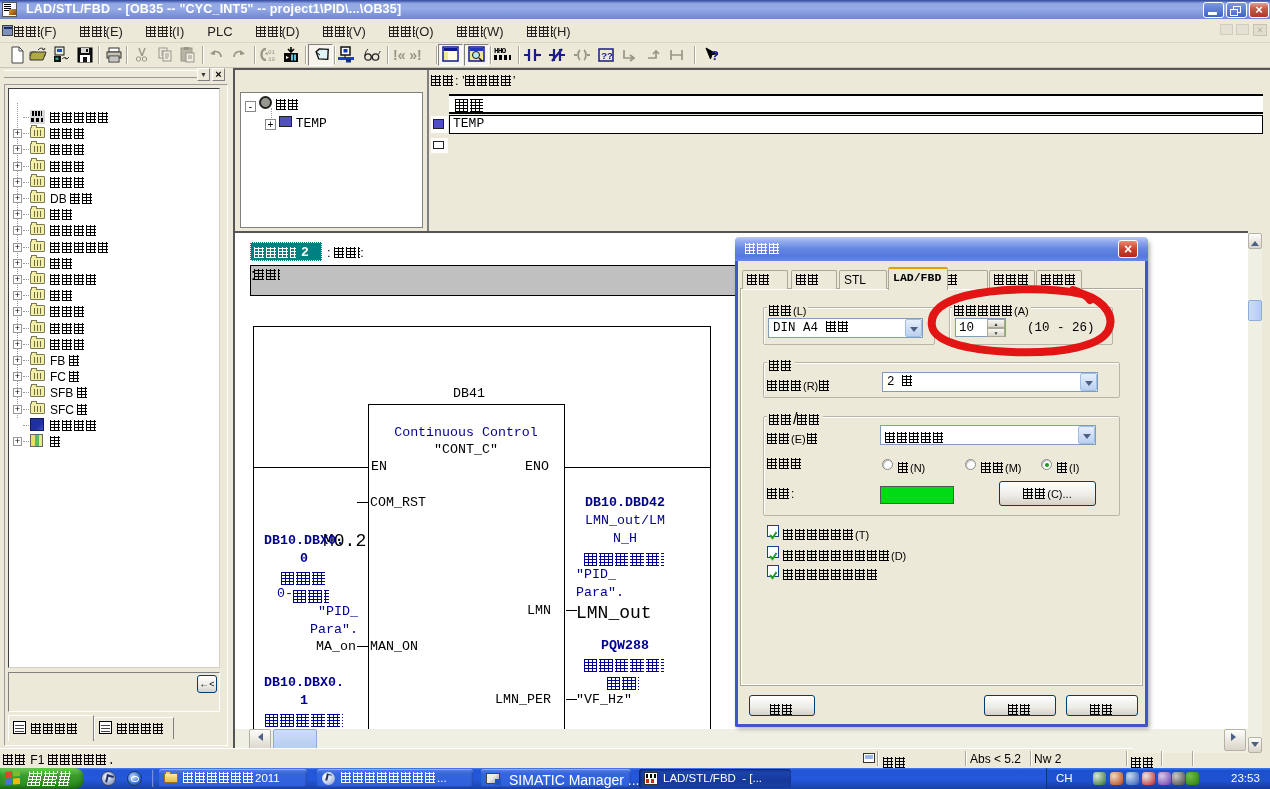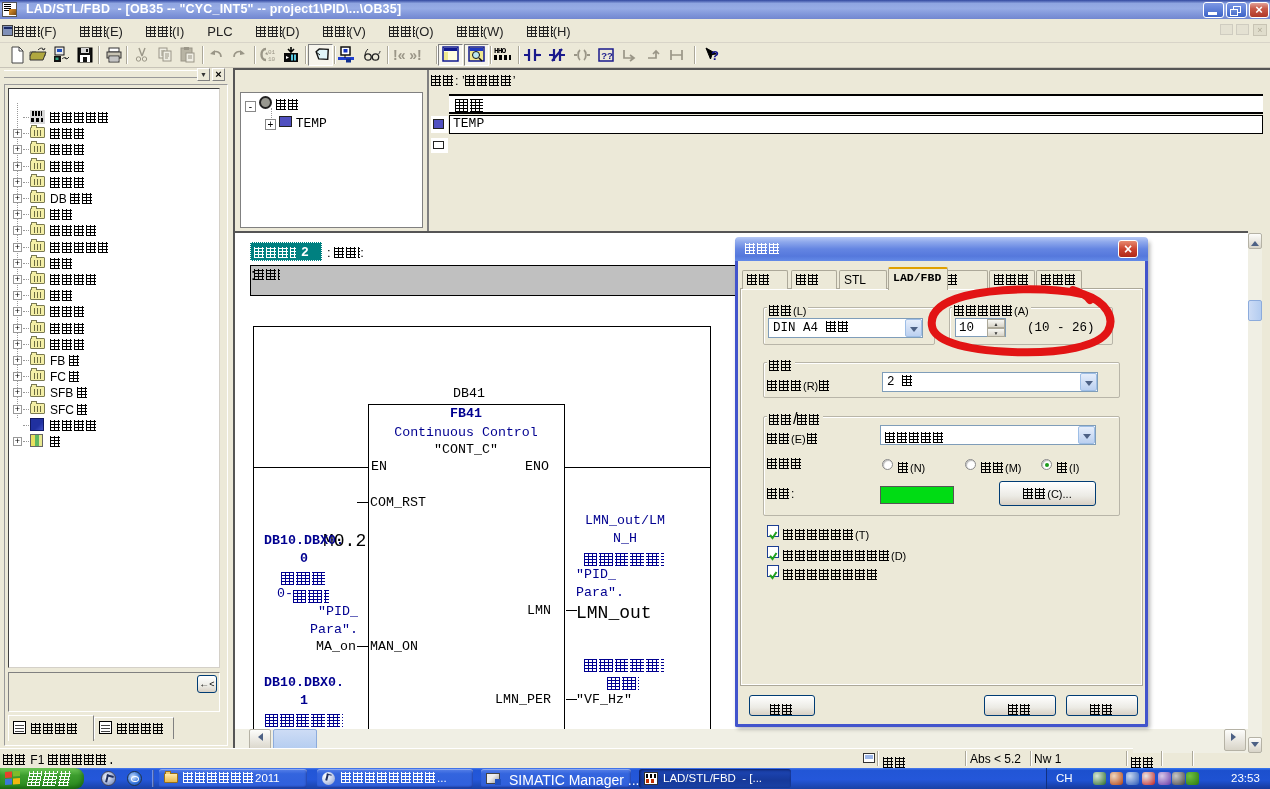--- a/index.html
+++ b/index.html
@@ -400,49 +400,50 @@
     <span class="abs c" style="left:3px;top:3px;width:26px;color:#000"></span>:
   </div>
 
   <div class="abs" style="left:18px;top:93px;width:458px;height:420px;border:1px solid #000"></div>
 
   <div class="abs" style="left:133px;top:171px;width:197px;height:340px;border:1px solid #000;background:#fff"></div>
 
   <div class="abs" style="left:18px;top:234px;width:115px;height:1px;background:#000"></div>
   <div class="abs" style="left:330px;top:234px;width:146px;height:1px;background:#000"></div>
   <div class="abs " style="left:218px;top:153px;font-family:'Liberation Mono',monospace;font-size:13.3px;white-space:pre;">DB41</div>
-<div class="abs navy bold" style="left:81px;top:173px;width:300px;text-align:center;font-family:'Liberation Mono',monospace;font-size:13.3px;white-space:pre;">FB41</div>
 <div class="abs " style="left:81px;top:209px;width:300px;text-align:center;font-family:'Liberation Mono',monospace;font-size:13.3px;white-space:pre;">″CONT_C″</div>
 <div class="abs navy" style="left:81px;top:192px;width:300px;text-align:center;font-family:'Liberation Mono',monospace;font-size:13.3px;white-space:pre;">Continuous Control</div>
 <div class="abs " style="left:136px;top:226px;font-family:'Liberation Mono',monospace;font-size:13.3px;white-space:pre;">EN</div>
 <div class="abs " style="left:290px;top:226px;font-family:'Liberation Mono',monospace;font-size:13.3px;white-space:pre;">ENO</div>
 <div class="abs " style="left:88px;top:262px;font-family:'Liberation Mono',monospace;font-size:18px;white-space:pre;margin-top:36px;">M0.2</div>
 <div class="abs" style="left:122px;top:269px;width:11px;height:1px;background:#000"></div>
 <div class="abs " style="left:135px;top:262px;font-family:'Liberation Mono',monospace;font-size:13.3px;white-space:pre;">COM_RST</div>
 <div class="abs navy bold" style="left:-81px;top:300px;width:300px;text-align:center;font-family:'Liberation Mono',monospace;font-size:13.3px;white-space:pre;">DB10.DBX0.</div>
 <div class="abs navy bold" style="left:-81px;top:318px;width:300px;text-align:center;font-family:'Liberation Mono',monospace;font-size:13.3px;white-space:pre;">0</div>
 <div class="abs" style="left:-81px;top:337px;width:300px;text-align:center;color:#000090"><span class="c2" style="width:46px;height:13px"></span></div>
 <div class="abs navy" style="left:42px;top:353px;font-family:'Liberation Mono',monospace;font-size:13.3px;white-space:pre;">0-</div>
 <div class="abs" style="left:58px;top:355px;width:36px;height:13px;color:#000090"><span class="c2" style="width:36px;height:13px"></span></div>
 <div class="abs navy" style="left:-47px;top:371px;width:300px;text-align:center;font-family:'Liberation Mono',monospace;font-size:13.3px;white-space:pre;">″PID_</div>
 <div class="abs navy" style="left:-51px;top:389px;width:300px;text-align:center;font-family:'Liberation Mono',monospace;font-size:13.3px;white-space:pre;">Para″.</div>
 <div class="abs " style="left:81px;top:406px;font-family:'Liberation Mono',monospace;font-size:13.3px;white-space:pre;">MA_on</div>
 <div class="abs" style="left:122px;top:413px;width:11px;height:1px;background:#000"></div>
 <div class="abs " style="left:135px;top:406px;font-family:'Liberation Mono',monospace;font-size:13.3px;white-space:pre;">MAN_ON</div>
 <div class="abs navy bold" style="left:-81px;top:442px;width:300px;text-align:center;font-family:'Liberation Mono',monospace;font-size:13.3px;white-space:pre;">DB10.DBX0.</div>
 <div class="abs navy bold" style="left:-81px;top:460px;width:300px;text-align:center;font-family:'Liberation Mono',monospace;font-size:13.3px;white-space:pre;">1</div>
 <div class="abs" style="left:-81px;top:479px;width:300px;text-align:center;color:#000090"><span class="c2" style="width:78px;height:13px"></span></div>
+<div class="abs navy bold" style="left:240px;top:262px;width:300px;text-align:center;font-family:'Liberation Mono',monospace;font-size:13.3px;white-space:pre;">DB10.DBD42</div>
 <div class="abs navy" style="left:240px;top:298px;width:300px;text-align:center;font-family:'Liberation Mono',monospace;font-size:13.3px;white-space:pre;">N_H</div>
 <div class="abs navy" style="left:240px;top:280px;width:300px;text-align:center;font-family:'Liberation Mono',monospace;font-size:13.3px;white-space:pre;">LMN_out/LM</div>
 <div class="abs" style="left:239px;top:318px;width:300px;text-align:center;color:#000090"><span class="c2" style="width:80px;height:13px"></span></div>
 <div class="abs navy" style="left:341px;top:334px;font-family:'Liberation Mono',monospace;font-size:13.3px;white-space:pre;">″PID_</div>
 <div class="abs navy" style="left:341px;top:352px;font-family:'Liberation Mono',monospace;font-size:13.3px;white-space:pre;">Para″.</div>
 <div class="abs " style="left:292px;top:370px;font-family:'Liberation Mono',monospace;font-size:13.3px;white-space:pre;">LMN</div>
 <div class="abs" style="left:331px;top:377px;width:11px;height:1px;background:#000"></div>
 <div class="abs " style="left:341px;top:370px;font-family:'Liberation Mono',monospace;font-size:18px;white-space:pre;">LMN_out</div>
+<div class="abs navy bold" style="left:240px;top:405px;width:300px;text-align:center;font-family:'Liberation Mono',monospace;font-size:13.3px;white-space:pre;">PQW288</div>
 <div class="abs" style="left:239px;top:424px;width:300px;text-align:center;color:#000090"><span class="c2" style="width:80px;height:13px"></span></div>
 <div class="abs" style="left:238px;top:442px;width:300px;text-align:center;color:#000090"><span class="c2" style="width:32px;height:13px"></span></div>
 <div class="abs " style="left:260px;top:459px;font-family:'Liberation Mono',monospace;font-size:13.3px;white-space:pre;">LMN_PER</div>
 <div class="abs" style="left:331px;top:466px;width:11px;height:1px;background:#000"></div>
 <div class="abs " style="left:341px;top:459px;font-family:'Liberation Mono',monospace;font-size:13.3px;white-space:pre;">″VF_Hz″</div>
 </div>
 
 <div class="abs" id="vscroll" style="left:1248px;top:233px;width:14px;height:520px;background:#F0EFE4">
     <div class="abs" style="left:0;top:0;width:14px;height:16px;background:linear-gradient(#fdfdfb,#d8d4c8);border:1px solid #b5b2a5;border-radius:2px">
       <div style="margin:4px auto 0;width:0;height:0;border:4px solid transparent;border-bottom:5px solid #4D6185;margin-top:3px"></div>
@@ -555,21 +556,21 @@
 <div class="abs" style="left:965px;top:2px;width:2px;height:15px;border-left:1px solid #aca899;border-right:1px solid #fff"></div>
 <div class="abs" style="left:1030px;top:2px;width:2px;height:15px;border-left:1px solid #aca899;border-right:1px solid #fff"></div>
 <div class="abs" style="left:1126px;top:2px;width:2px;height:15px;border-left:1px solid #aca899;border-right:1px solid #fff"></div>
 <div class="abs" style="left:1161px;top:2px;width:2px;height:15px;border-left:1px solid #aca899;border-right:1px solid #fff"></div>
 <div class="abs" style="left:1192px;top:2px;width:2px;height:15px;border-left:1px solid #aca899;border-right:1px solid #fff"></div>
 <div class="abs" style="left:863px;top:4px;width:12px;height:10px;border:1px solid #333;background:#fff">
       <div style="margin:1px;height:4px;background:#9cb6e8"></div>
     </div>
 <div class="abs" style="left:883px;top:4px;color:#000"><span class="c" style="width:24px"></span></div>
 <div class="abs" style="left:970px;top:3px;font-size:12px;color:#000">Abs &lt; 5.2</div>
-<div class="abs" style="left:1034px;top:3px;font-size:12px;color:#000">Nw 1</div>
+<div class="abs" style="left:1034px;top:3px;font-size:12px;color:#000">Nw 2</div>
 <div class="abs" style="left:1131px;top:4px;color:#000"><span class="c" style="width:24px"></span></div>
 </div>
 
 <div class="abs" id="taskbar" style="left:0;top:768px;width:1270px;height:21px;background:linear-gradient(180deg,#4A7CF0 0%,#2256D6 10%,#2457DA 55%,#1941A5 100%)">
     <div class="abs" style="left:0;top:0;width:84px;height:21px;background:linear-gradient(#6FCB59 0%,#3C9D2E 35%,#2E8F22 80%,#26801C 100%);border-radius:0 9px 9px 0;box-shadow:inset -2px -2px 4px rgba(0,60,0,.4)">
 <svg class="abs" style="left:5px;top:3px" width="16" height="15" viewBox="0 0 16 15">
         <g>
           <rect x="0" y="1" width="7" height="6" fill="#E8412C" transform="skewY(-4)"></rect>
           <rect x="8" y="0" width="7" height="6" fill="#7DBB2C" transform="skewY(-4)"></rect>
           <rect x="0" y="8" width="7" height="6" fill="#3B78D8" transform="skewY(-4)"></rect>

